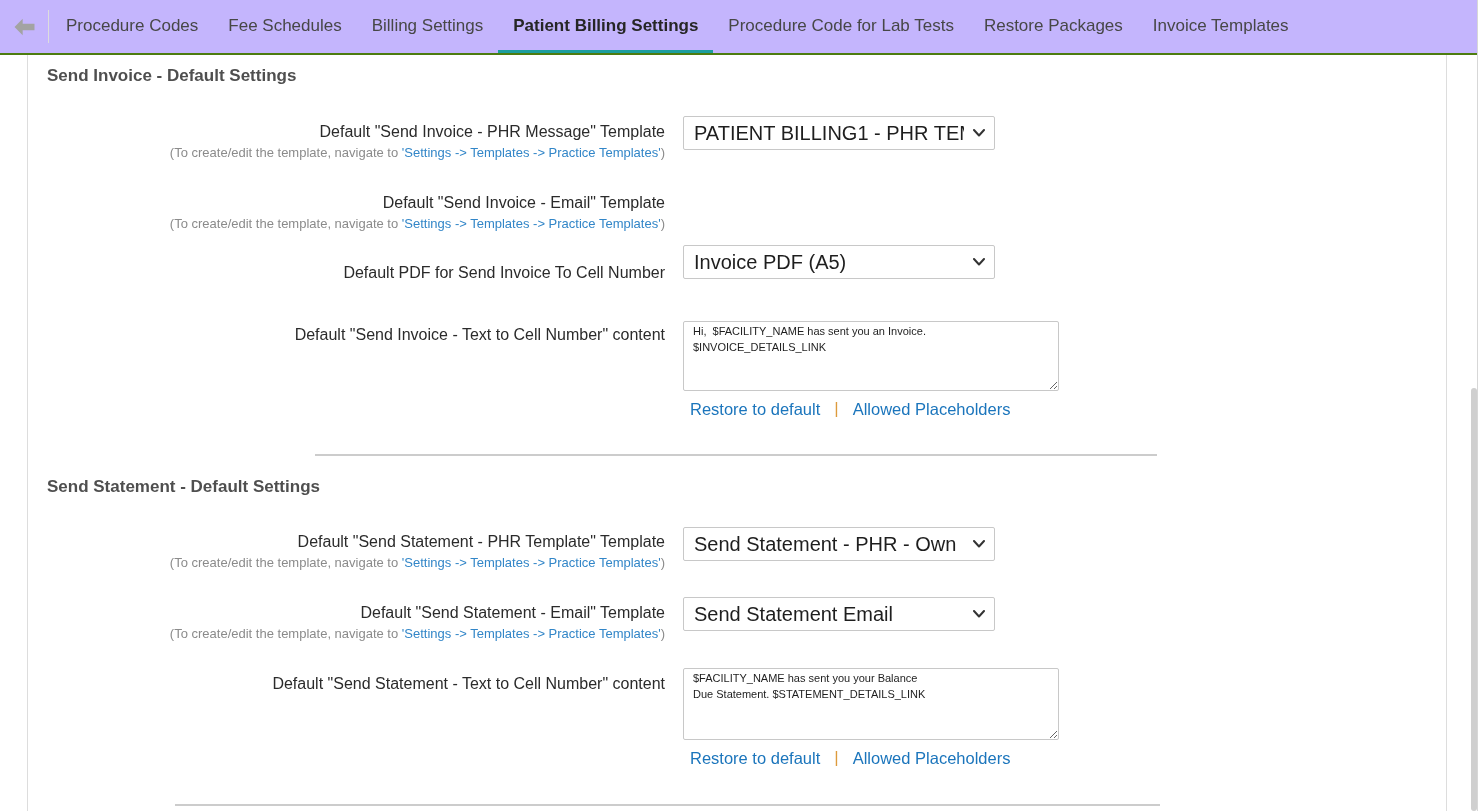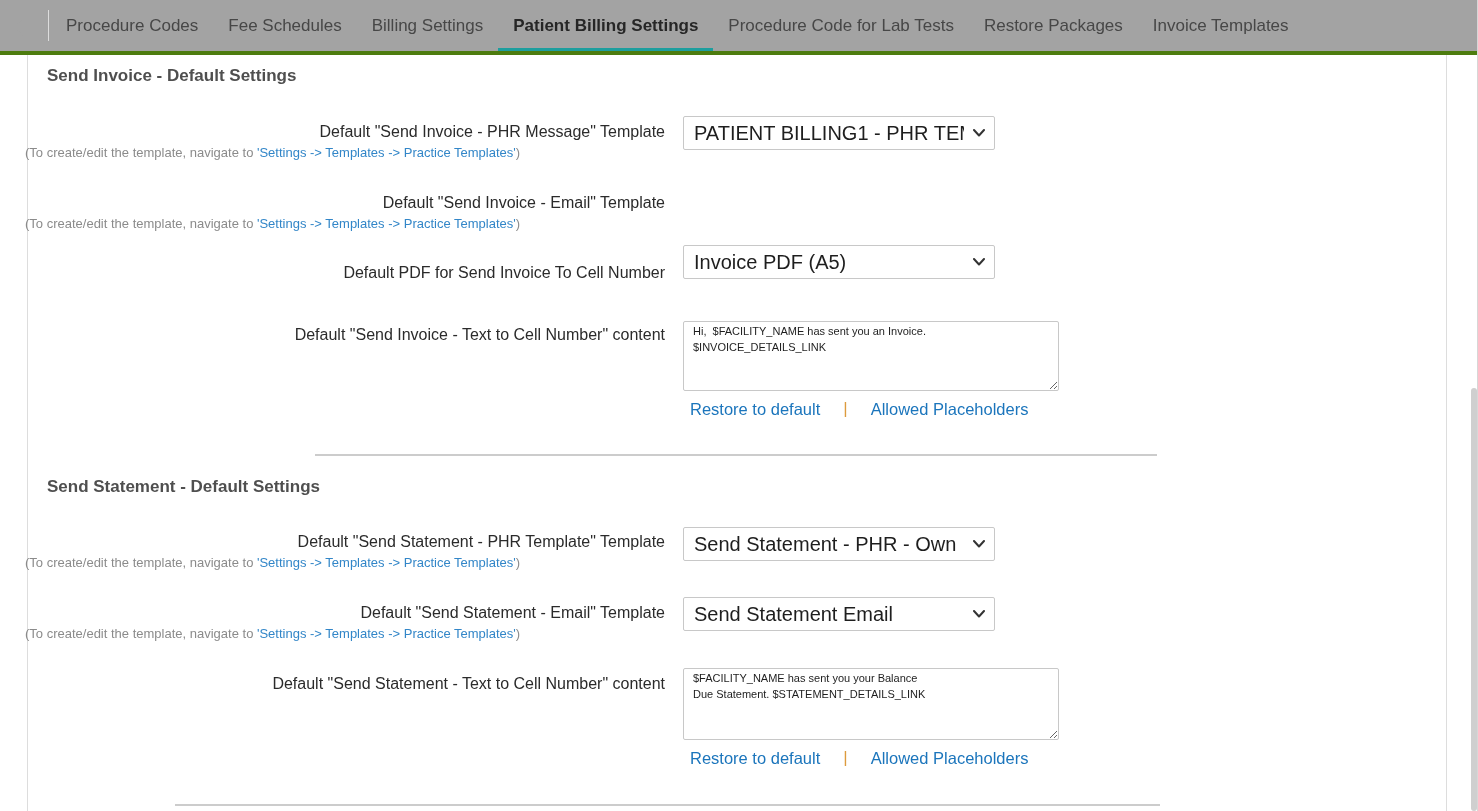--- a/index.html
+++ b/index.html
@@ -1,53 +1,53 @@
 <!DOCTYPE html>
 <html><head>
 <meta charset="utf-8">
 <style>
   * { box-sizing: border-box; margin: 0; padding: 0; }
   html, body { background: #ffffff; }
   body { font-family: "Liberation Sans", sans-serif; }
   .page { position: relative; width: 1478px; height: 811px; background: #fff; overflow: hidden; }
 
   
-  .nav { position: absolute; left: 0; top: 0; width: 1478px; height: 55px; background: #a3a3a3;
-         border-bottom: 4px solid #4d7c0f; display: flex; align-items: stretch; }
+  .nav { position: absolute; left: 0; top: 0; width: 1478px; height: 55px; background: #c4b5fd;
+         border-bottom: 2px solid #4d7c0f; display: flex; align-items: stretch; }
   .back-btn { width: 48px; height: 54px; display: flex; align-items: center; justify-content: center; cursor: pointer; }
   .nav-vdivider { width: 1px; background: #ddd; margin: 10px 0; }
   .tabs { display: flex; align-items: stretch; margin-left: 2px; }
   .tab { padding: 0 15px; line-height: 51px; font-size: 17px; color: #474747; cursor: pointer; white-space: nowrap; border-bottom: 3px solid transparent; }
   .tab.active { font-weight: 700; color: #262626; border-bottom-color: #1d9e9e; }
 
   
   .panel-border-left  { position: absolute; left: 27px;  top: 55px; bottom: 0; width: 1px; background: #ddd; }
   .panel-border-right { position: absolute; left: 1446px; top: 55px; bottom: 0; width: 1px; background: #ddd; }
   .window-right-edge  { position: absolute; left: 1477px; top: 0; bottom: 0; width: 1px; background: #d7d7d7; }
   .scroll-thumb { position: absolute; left: 1471px; top: 388px; width: 6px; height: 423px; background: #cfcfcf; border-radius: 3px; }
 
   .section-title { position: absolute; left: 47px; font-size: 17px; color: #4f4f4f; }
 
   .flabel { position: absolute; right: 813px; width: 620px; text-align: right;
             font-size: 16px; color: #2b2b2b; white-space: nowrap; }
-  .fnote  { position: absolute; right: 813px; width: 640px; 
+  .fnote  { position: absolute; right: 813px; width: 640px; text-align: right;
             font-size: 13px; color: #8b8b8b; white-space: nowrap; }
   .fnote a { color: #3286c8; text-decoration: none; cursor: pointer; }
 
   .select-wrap { position: absolute; left: 683px; width: 312px; height: 34px; }
   .select-wrap select { appearance: none; -webkit-appearance: none; -moz-appearance: none;
     width: 100%; height: 100%; background: #fff; border: 1px solid #c8c8c8; border-radius: 2px;
     font-family: "Liberation Sans", sans-serif; font-size: 20px; color: #1e1e1e; padding: 0 30px 0 10px; cursor: pointer; }
   .select-wrap .chev { position: absolute; right: 10px; top: 13px; pointer-events: none; }
 
   textarea.sms-box { position: absolute; left: 683px; width: 376px; background: #fff;
     border: 1px solid #c8c8c8; border-radius: 2px; font-family: "Liberation Sans", sans-serif;
     font-size: 11px; line-height: 1.45; color: #1e1e1e; padding: 2px 9px; resize: both; }
 
-  .links-row { position: absolute; left: 690px; display: flex; align-items: center; gap: 23px;
+  .links-row { position: absolute; left: 690px; display: flex; align-items: center; gap: 14px;
                font-size: 16.5px; white-space: nowrap; }
   .links-row a { color: #1b75bc; text-decoration: none; cursor: pointer; }
   .links-row .sep { color: #dd9b3d; font-size: 17px; }
 
   .hdivider { position: absolute; height: 2px; background: #cccccc; }
 </style>
 </head>
 <body>
 
 <div class="page">

